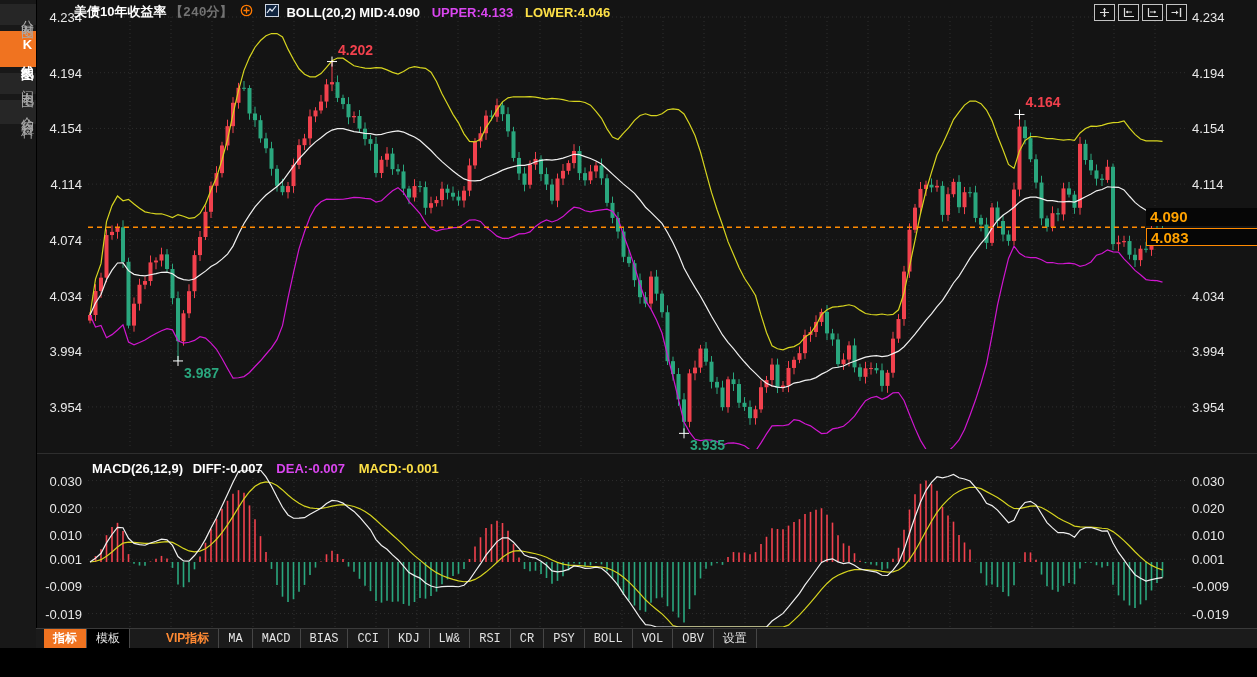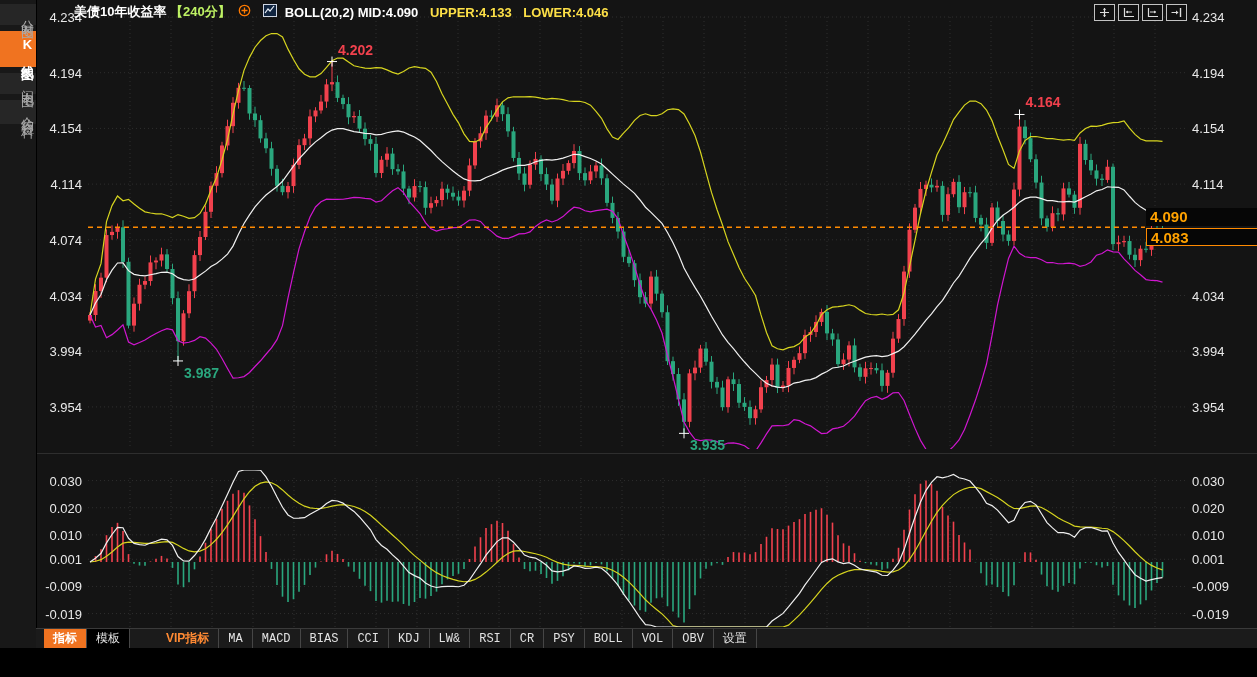--- a/index.html
+++ b/index.html
@@ -7,21 +7,21 @@
        font-family:"Liberation Sans",sans-serif;-webkit-font-smoothing:antialiased;}
   
   #sidebar{position:absolute;left:0;top:0;width:36px;height:677px;background:#181818;border-right:1px solid #000;z-index:6;}
   .side-tab{width:36px;text-align:center;writing-mode:vertical-rl;text-orientation:upright;
             margin:0 auto 6px auto;padding:6px 0;color:#a9a9a9;font-size:13px;letter-spacing:3px;
             background:#262626;cursor:pointer;}
   .side-tab.active{background:#f07320;color:#fff;font-weight:bold;}
   
   #hdr{position:absolute;left:74px;top:3px;height:18px;z-index:5;font-size:13px;font-weight:bold;white-space:nowrap;}
   #hdr span{vertical-align:middle;}
-  .t-white{color:#ffffff;} .t-orangered{color:#bef264;} .t-yellow{color:#fde047;} .t-magenta{color:#fde047;}
+  .t-white{color:#ffffff;} .t-orangered{color:#737373;font-family:Liberation Mono, monospace;} .t-yellow{color:#d946ef;} .t-magenta{color:#fde047;}
   .hicon{display:inline-block;margin:0 4px;vertical-align:middle;}
   
   #tricons{position:absolute;right:70px;top:4px;z-index:6;display:flex;gap:3px;}
   .tr-btn{width:19px;height:15px;border:1px solid #c2c2c2;background:#101010;display:flex;align-items:center;justify-content:center;cursor:pointer;}
   
   #macdhdr{position:absolute;left:92px;top:461px;z-index:5;font-size:13px;font-weight:bold;white-space:nowrap;}
   #macd-set-icon{position:absolute;left:17px;top:459px;color:#ff3030;font-size:12px;z-index:5;cursor:pointer;}
   
   .badge{position:absolute;left:1146px;width:106px;z-index:6;background:#060606;color:#ffa200;
          font-size:15px;font-weight:bold;padding:1px 4px;line-height:16px;}
@@ -825,20 +825,26 @@
     <div class="tr-btn">
       <svg width="13" height="11">
           <path d="M10.5 1v9" stroke="#ddd" stroke-width="1.4"></path>
           <path d="M1.5 5.5h6" stroke="#ddd"></path>
           <path d="M8.5 5.5L6 3.6v3.8z" fill="#ddd"></path>
         </svg>
     </div>
   </div>
 
   <span id="macd-set-icon">✳</span>
+  <div id="macdhdr">
+    <span class="t-white">MACD(26,12,9)</span>
+    <span class="t-white" style="margin-left:6px">DIFF:-0.007</span>
+    <span class="t-yellow" style="margin-left:10px">DEA:-0.007</span>
+    <span class="t-magenta" style="margin-left:10px">MACD:-0.001</span>
+  </div>
 
   <div class="badge" id="badge-upper">4.090</div>
   <div class="badge" id="badge-lower">4.083</div>
 
 
 
   <div id="toolbar">
       <div class="tb active">指标</div>
       <div class="tb tab">模板</div>
       <div class="tb vip">VIP指标</div>

